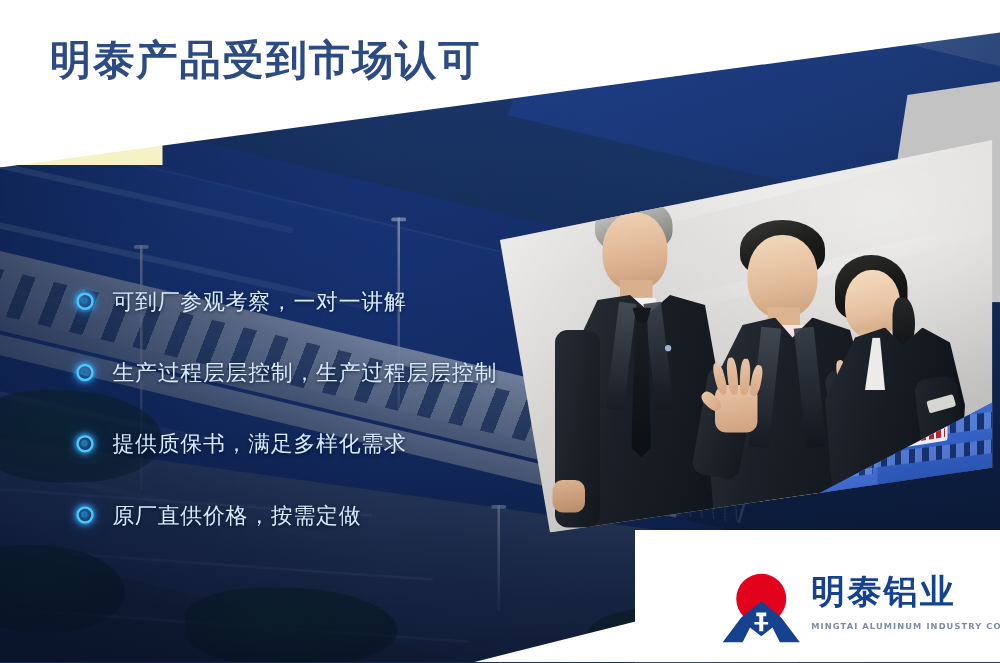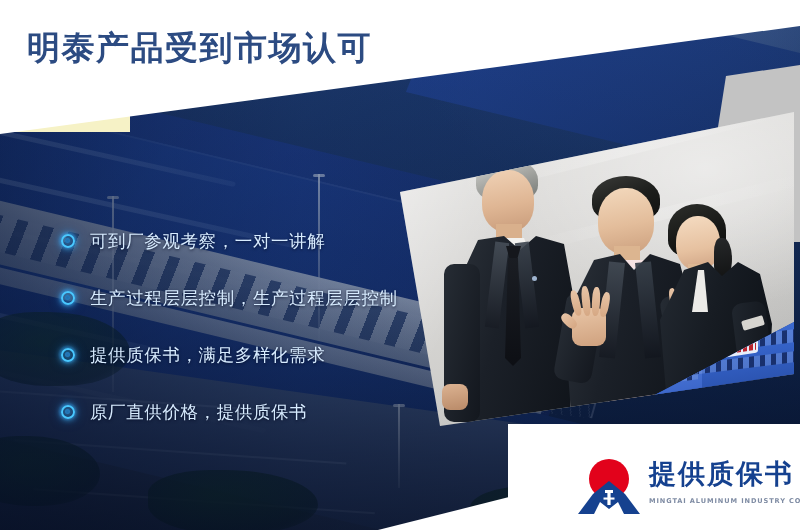--- a/index.html
+++ b/index.html
@@ -143,21 +143,21 @@
     position:absolute; left:0; top:0; width:130px; height:132px;
     background:#f6f2c6;
   }
   
   .white-band {
     position:absolute; left:0; top:0; width:800px; height:200px;
     background:#ffffff;
     clip-path:polygon(0 0, 800px 0, 800px 26px, 0 134px);
   }
   .headline {
-    position:absolute; left:27px; top:26px;
+    position:absolute; left:40px; top:26px;
     font-size:33px; font-weight:900; letter-spacing:1.5px;
     color:#2c4b82;
     font-family:"DejaVu Sans","Liberation Sans",sans-serif;
     white-space:nowrap;
     text-shadow:0 1px 0 rgba(255,255,255,.6);
   }
 
   
   .grey-wedge {
     position:absolute; left:700px; top:62px; width:120px; height:180px;
@@ -518,32 +518,32 @@
           <span class="ring-core"></span>
       </span>
       <span class="bullet-text">提供质保书，满足多样化需求</span>
     </div>
     <div class="bullet">
       <span class="bullet-icon">
         <span class="ring-outer"></span>
           <span class="ring-mid"></span>
           <span class="ring-core"></span>
       </span>
-      <span class="bullet-text">原厂直供价格，提供质保书</span>
+      <span class="bullet-text">原厂直供价格，按需定做</span>
     </div>
   </div>
 
   <div class="logo">
     <span class="logo-mark">
       <span class="logo-sun"></span>
       <svg class="logo-mtn" viewBox="0 0 62 34">
         <path d="M31 1 L47 14 L62 34 L46 34 L40 22 L31 29 L22 22 L16 34 L0 34 L15 14 Z" fill="#15418f"></path>
         <path d="M27 10 L35 10 L35 13 L32.6 13 L32.6 25 L29.4 25 L29.4 13 L27 13 Z" fill="#ffffff"></path>
         <path d="M25.5 17.5 L36.5 17.5 L36.5 19.6 L25.5 19.6 Z" fill="#ffffff"></path>
       </svg>
     </span>
     <span class="logo-text">
-      <span class="logo-cn">提供质保书</span>
+      <span class="logo-cn">明泰铝业</span>
       <span class="logo-en">MINGTAI ALUMINUM INDUSTRY CO., LTD</span>
     </span>
   </div>
 
 </div>
 
 </body></html>

